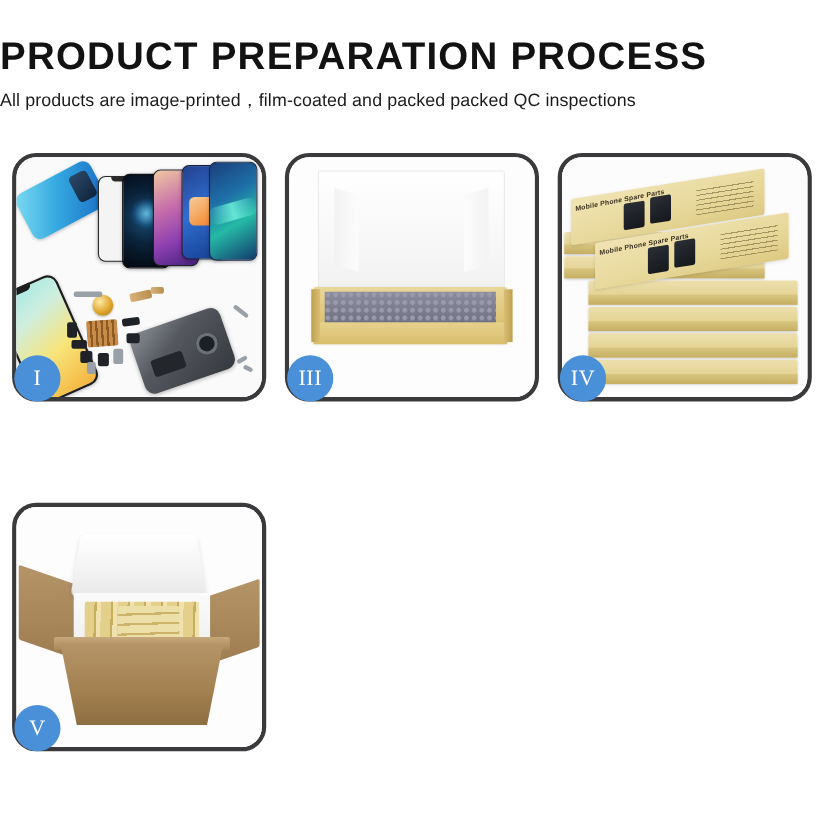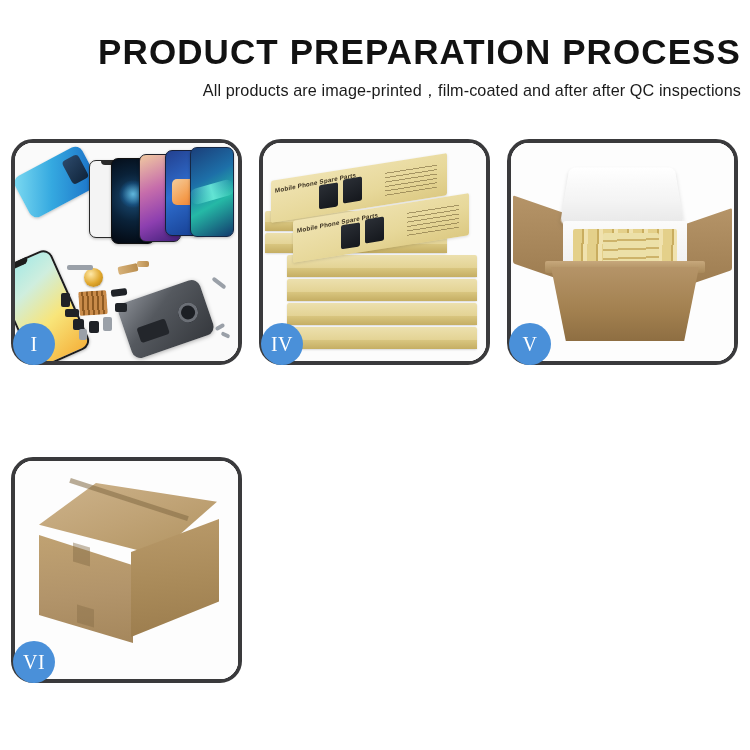--- a/index.html
+++ b/index.html
@@ -12,21 +12,21 @@
     height: 750px;
     font-family: "Liberation Sans", sans-serif;
     overflow: hidden;
     position: relative;
   }
 
   
   .header {
     width: 741px;
     padding-top: 34px;
-    text-align: right;
+    text-align: left;
   }
   .main-title {
     font-family: "Liberation Sans", sans-serif;
     font-size: 35px;
     font-weight: 700;
     letter-spacing: 1.1px;
     color: #121212;
     line-height: 1.05;
     margin: 0;
     white-space: nowrap;
@@ -408,21 +408,21 @@
     position:absolute; left:62px; top:146px; width:17px; height:18px;
     background:rgba(130,106,68,.4);
     transform: skewY(17deg);
   }
 </style>
 </head>
 <body>
 
 <div class="header">
   <h1 class="main-title">PRODUCT PREPARATION PROCESS</h1>
-  <p class="sub-title">All products are image-printed，film-coated and after after QC inspections</p>
+  <p class="sub-title">All products are image-printed，film-coated and packed packed QC inspections</p>
 </div>
 
 <div class="grid">
 
   <div class="panel">
     <div class="panel-clip">
       <div class="scene1">
         <div class="ph-tilt p1-blue"></div>
         <div class="ph-tilt p1-front"></div>
         <div class="ph-tilt p1-dark"></div>
@@ -446,20 +446,36 @@
         <div class="part blk" style="left:100px;top:160px;width:12px;height:9px;"></div>
         <div class="part lt" style="left:196px;top:138px;width:16px;height:4px;transform:rotate(38deg);"></div>
         <div class="part lt" style="left:200px;top:182px;width:10px;height:4px;transform:rotate(-30deg);"></div>
         <div class="part lt" style="left:206px;top:190px;width:9px;height:4px;transform:rotate(25deg);"></div>
       </div>
     </div>
     <div class="badge">I</div>
   </div>
 
 
+  <div class="panel">
+    <div class="panel-clip">
+      <div class="scene3">
+        <div class="b3-lid">
+          <div class="b3-lid-fold-l"></div>
+          <div class="b3-lid-fold-r"></div>
+        </div>
+        <div class="b3-tray"></div>
+        <div class="b3-foam"></div>
+        <div class="b3-tray-front"></div>
+        <div class="b3-side-l"></div>
+        <div class="b3-side-r"></div>
+      </div>
+    </div>
+    <div class="badge">III</div>
+  </div>
 
   <div class="panel">
     <div class="panel-clip">
       <div class="scene4">
         <div class="stack">
           <div class="kbox" style="left:0px;top:52px;width:182px;height:20px;">
               <div class="edge"></div>
             </div>
           <div class="kbox" style="left:0px;top:74px;width:182px;height:20px;">
               <div class="edge"></div>
@@ -505,27 +521,14 @@
           <div class="c5-inner"></div>
           <div class="c5-inner2"></div>
         </div>
         <div class="c5-rim"></div>
         <div class="c5-body"></div>
       </div>
     </div>
     <div class="badge">V</div>
   </div>
 
-  <div class="panel">
-    <div class="panel-clip">
-      <div class="scene6">
-        <div class="c6-top"></div>
-        <div class="c6-seam"></div>
-        <div class="c6-left"></div>
-        <div class="c6-right"></div>
-        <div class="c6-tab1"></div>
-        <div class="c6-tab2"></div>
-      </div>
-    </div>
-    <div class="badge">VI</div>
-  </div>
 
 </div>
 
 </body></html>

